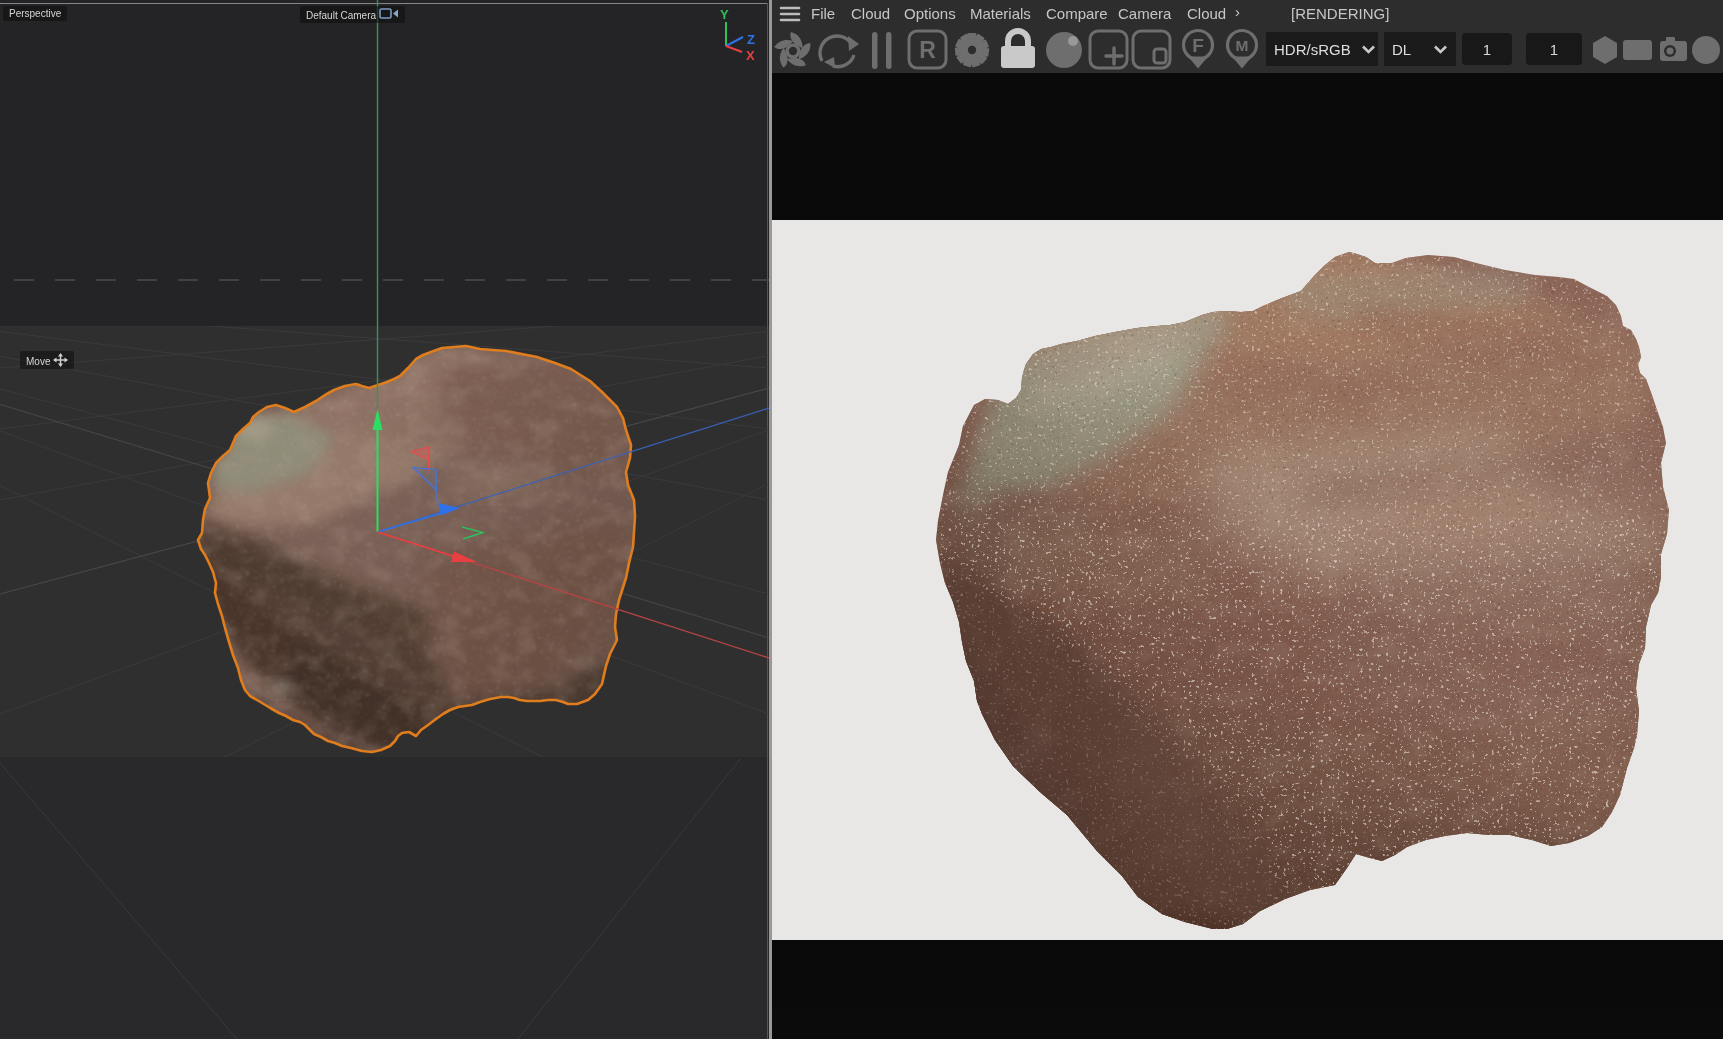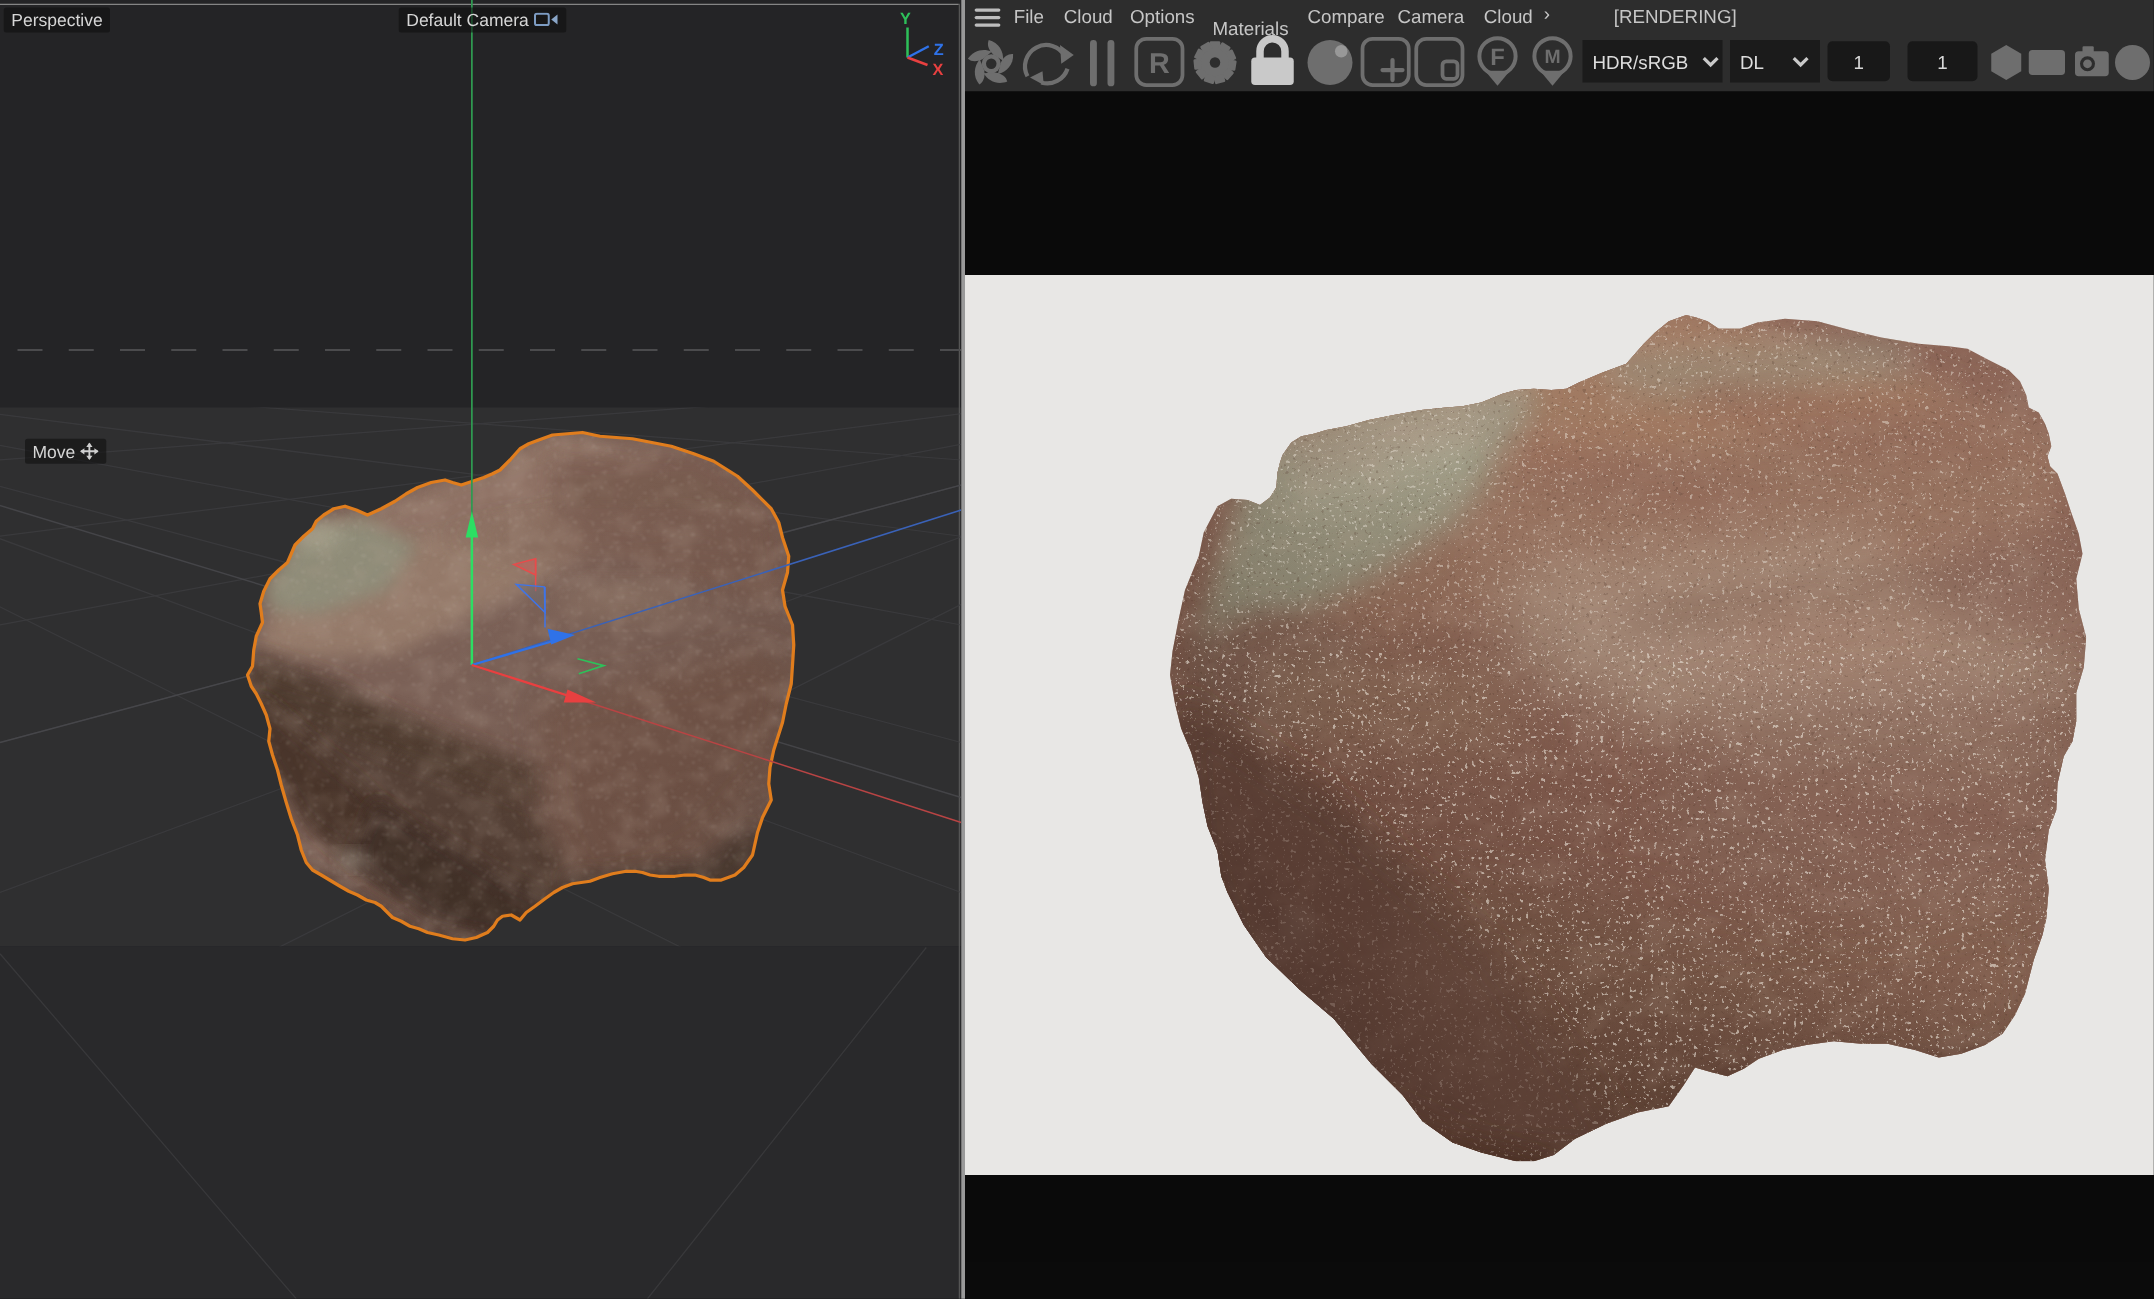--- a/index.html
+++ b/index.html
@@ -8,21 +8,21 @@
   #vp-mid{left:0;top:326px;width:769px;height:431px;background:#2f2f30;}
   #vp-bot{left:0;top:757px;width:769px;height:282px;background:#29292b;}
   #vp-topline{left:0;top:3px;width:767px;height:1px;background:#858585;}
   #vp-rightline{left:767px;top:3px;width:1px;height:1036px;background:#555;}
   #divider{left:769px;top:0;width:3px;height:1039px;background:#999;}
   #rightpanel{left:772px;top:0;width:951px;height:1009px;background:#0a0a0a;}
   #header{left:0;top:0;width:951px;height:73px;background:#2d2d2d;}
   #menubar{left:0;top:0;width:951px;height:27px;color:#c6c6c6;font-size:15px;}
   .mitem{position:absolute;top:5px;}
   #canvas{left:0;top:220px;width:951px;height:720px;background:#e8e7e5;overflow:hidden;}
-  .vplabel{position:absolute;background:rgba(12,12,12,0.55);color:#d6d6d6;font-size:14px;padding:2px 6px;border-radius:2px;}
+  .vplabel{position:absolute;background:rgba(12,12,12,0.55);color:#d6d6d6;font-size:10px;padding:2px 6px;border-radius:2px;}
 </style>
 </head>
 <body>
 <div class="abs" id="viewport">
   <div class="abs" id="vp-mid"></div>
   <div class="abs" id="vp-bot"></div>
   <div class="abs" id="vp-topline"></div>
   <div class="abs" id="vp-rightline"></div>
   <svg class="abs" width="769" height="1039" style="left:0;top:0">
     <defs>
@@ -128,21 +128,21 @@
     <g font-size="13" font-weight="bold" font-family="Liberation Sans">
       <line x1="726" y1="22" x2="726" y2="46" stroke="#2ec05a" stroke-width="2"></line>
       <line x1="726" y1="46" x2="743" y2="37" stroke="#2f72e8" stroke-width="2"></line>
       <line x1="726" y1="46" x2="742" y2="52" stroke="#e84040" stroke-width="2"></line>
       <text x="720" y="19" fill="#2ec05a">Y</text>
       <text x="747" y="44" fill="#2f72e8">Z</text>
       <text x="746" y="60" fill="#e84040">X</text>
     </g>
   </svg>
   <div class="vplabel" style="left:3px;top:6px;">Perspective</div>
-  <div class="vplabel" style="left:319px;top:6px;">Default Camera
+  <div class="vplabel" style="left:300px;top:6px;">Default Camera
     <svg width="20" height="12" style="vertical-align:-1px">
         <rect x="1" y="1" width="11" height="9" rx="1.5" fill="none" stroke="#7d9cc3" stroke-width="1.6"></rect>
         <path d="M19,1.5 L14,5.5 L19,9.5 Z" fill="#8aa6c8"></path>
       </svg>
   </div>
   <div class="vplabel" style="left:20px;top:351px;">Move
     <svg width="15" height="14" style="vertical-align:-2px">
         <g stroke="#cfcfcf" stroke-width="1.5">
           <line x1="7.5" y1="1" x2="7.5" y2="13"></line>
           <line x1="1" y1="7" x2="14" y2="7"></line>
@@ -156,21 +156,21 @@
       </svg>
   </div>
 </div>
 <div class="abs" id="divider"></div>
 <div class="abs" id="rightpanel">
   <div class="abs" id="header"></div>
   <div class="abs" id="menubar">
     <div class="mitem" style="left:39px;">File</div>
     <div class="mitem" style="left:79px;">Cloud</div>
     <div class="mitem" style="left:132px;">Options</div>
-    <div class="mitem" style="left:198px;margin-top:10px;">Materials</div>
+    <div class="mitem" style="left:198px;">Materials</div>
     <div class="mitem" style="left:274px;text-align:center;">Compare</div>
     <div class="mitem" style="left:346px;">Camera</div>
     <div class="mitem" style="left:415px;">Cloud</div>
     <div class="mitem" style="left:463px;top:3px;">›</div>
     <div class="mitem" style="left:519px;">[RENDERING]</div>
   </div>
   <svg class="abs" width="951" height="73" style="left:0;top:0" fill="none">
 
     <g stroke="#bdbdbd" stroke-width="2.6" stroke-linecap="round">
       <line x1="9" y1="8" x2="27" y2="8"></line>

